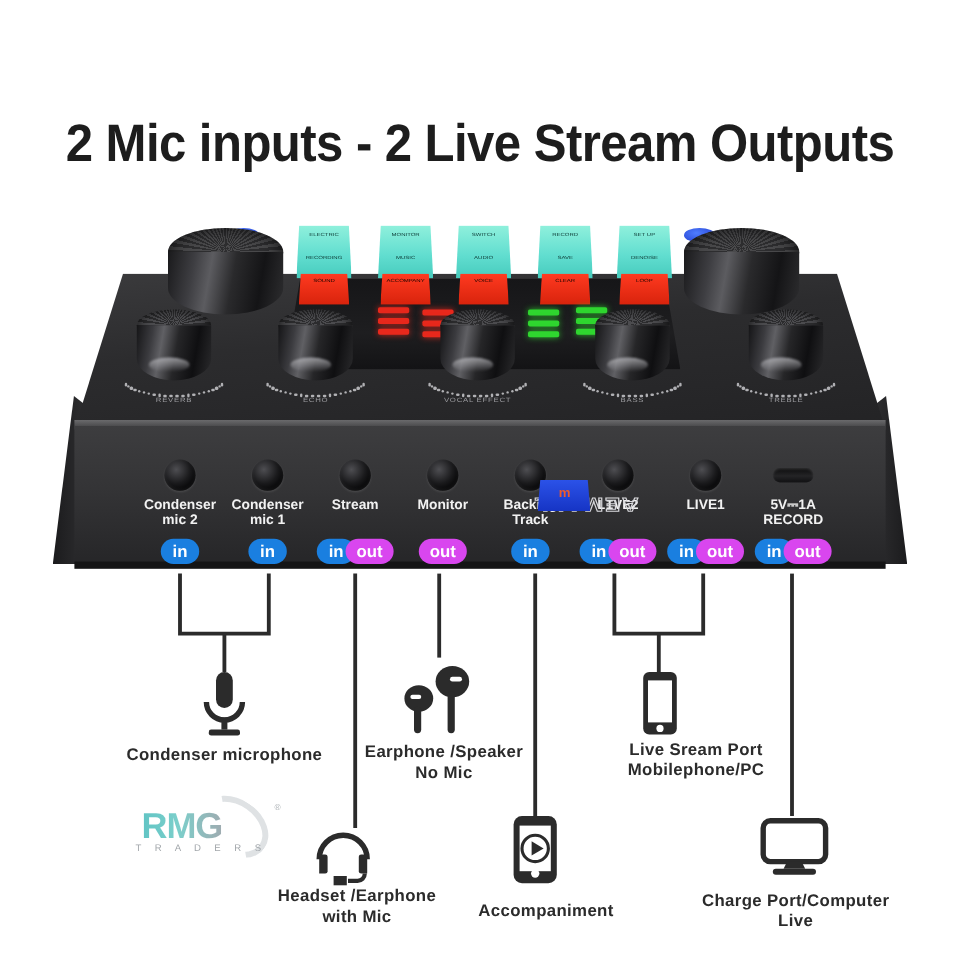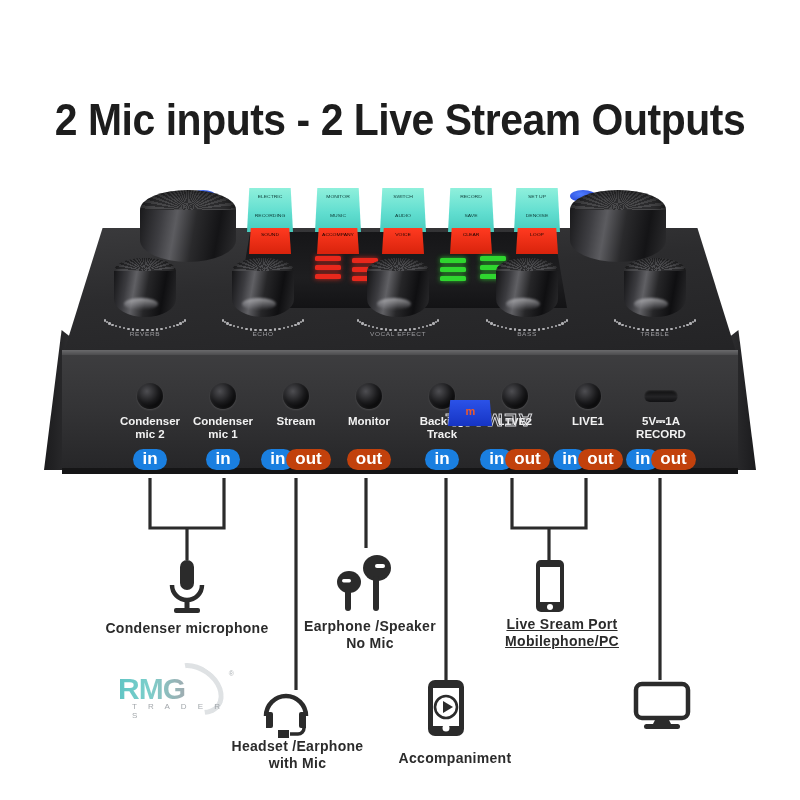--- a/index.html
+++ b/index.html
@@ -336,26 +336,26 @@
     height: 22px;
   }
   .pill {
     height: 21px;
     min-width: 32px;
     padding: 0 9px;
     border-radius: 11px;
     display: flex;
     align-items: center;
     justify-content: center;
-    font-size: 17px;
+    font-size: 14px;
     font-weight: bold;
     color: #ffffff;
   }
   .pill.in  { background: #1a7fe0; }
-  .pill.out { background: #c2410c; }
+  .pill.out { background: #d946ef; }
   .pill.out.overlap { margin-left: -8px; }
 
   
   #wires {
     position: absolute;
     left: 0; top: 0;
     width: 800px; height: 800px;
     pointer-events: none;
   }
 
@@ -393,21 +393,21 @@
     font-size: 30px;
     font-weight: bold;
     letter-spacing: -1px;
     background: linear-gradient(90deg, #3fb8b8 0%, #5fc5c0 45%, #8a9aa0 100%);
     -webkit-background-clip: text;
     background-clip: text;
     color: transparent;
   }
   #wm-traders {
     position: absolute;
-    left: 20px; top: 40px;
+    left: 1px; top: 40px;
     font-size: 8px;
     letter-spacing: 4.5px;
     color: #8d9398;
   }
   #wm-reg {
     position: absolute;
     right: 4px; top: 8px;
     font-size: 7px;
     color: #9aa0a5;
   }
@@ -809,28 +809,30 @@
       <path d="M24,38 h12 l3,6 h-18 z" fill="#2b2b2b"></path>
       <rect x="12" y="44" width="36" height="5" rx="2.5" fill="#2b2b2b"></rect>
     </svg>
   </div>
 
   <div class="callout-label" style="left:295px; top:618px; width:150px;">Earphone /Speaker
 No Mic</div>
 
   <div class="callout-label" style="left:97px;  top:620px; width:180px;">Condenser microphone</div>
 
-  <div class="callout-label" style="left:482px; top:616px; width:160px;text-decoration:underline;">Live Sream Port
+  <div class="callout-label" style="left:500px; top:616px; width:160px;">Live Sream Port
 Mobilephone/PC</div>
 
   <div class="callout-label" style="left:210px; top:738px; width:175px;">Headset /Earphone
 with Mic</div>
 
   <div class="callout-label" style="left:385px; top:750px; width:140px;">Accompaniment</div>
 
+  <div class="callout-label" style="left:558px; top:742px; width:210px;">Charge Port/Computer
+Live</div>
 
   <div id="watermark">
     <div id="wm-swoosh"></div>
     <div id="wm-rmg">RMG</div>
     <div id="wm-traders">T R A D E R S</div>
     <div id="wm-reg">®</div>
   </div>
 
 </div>
 

